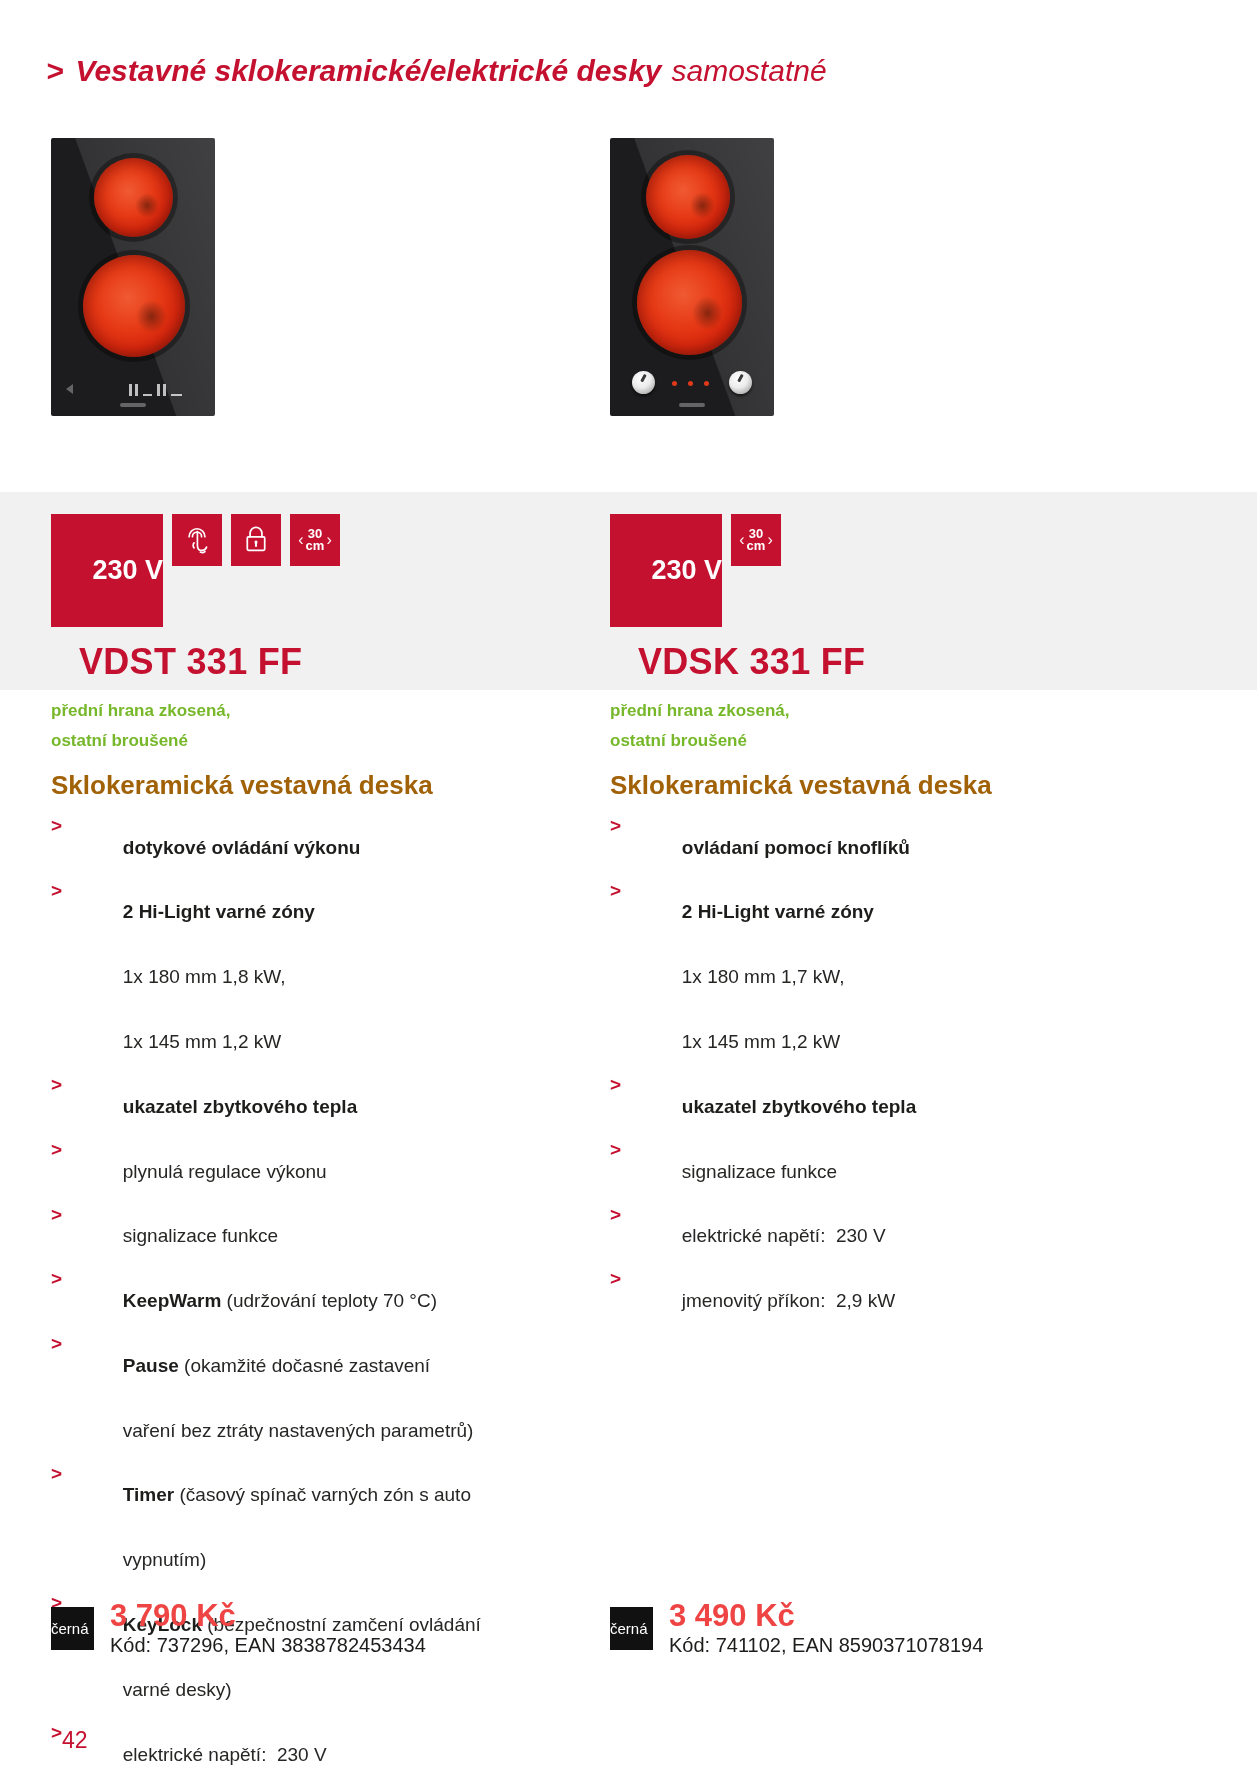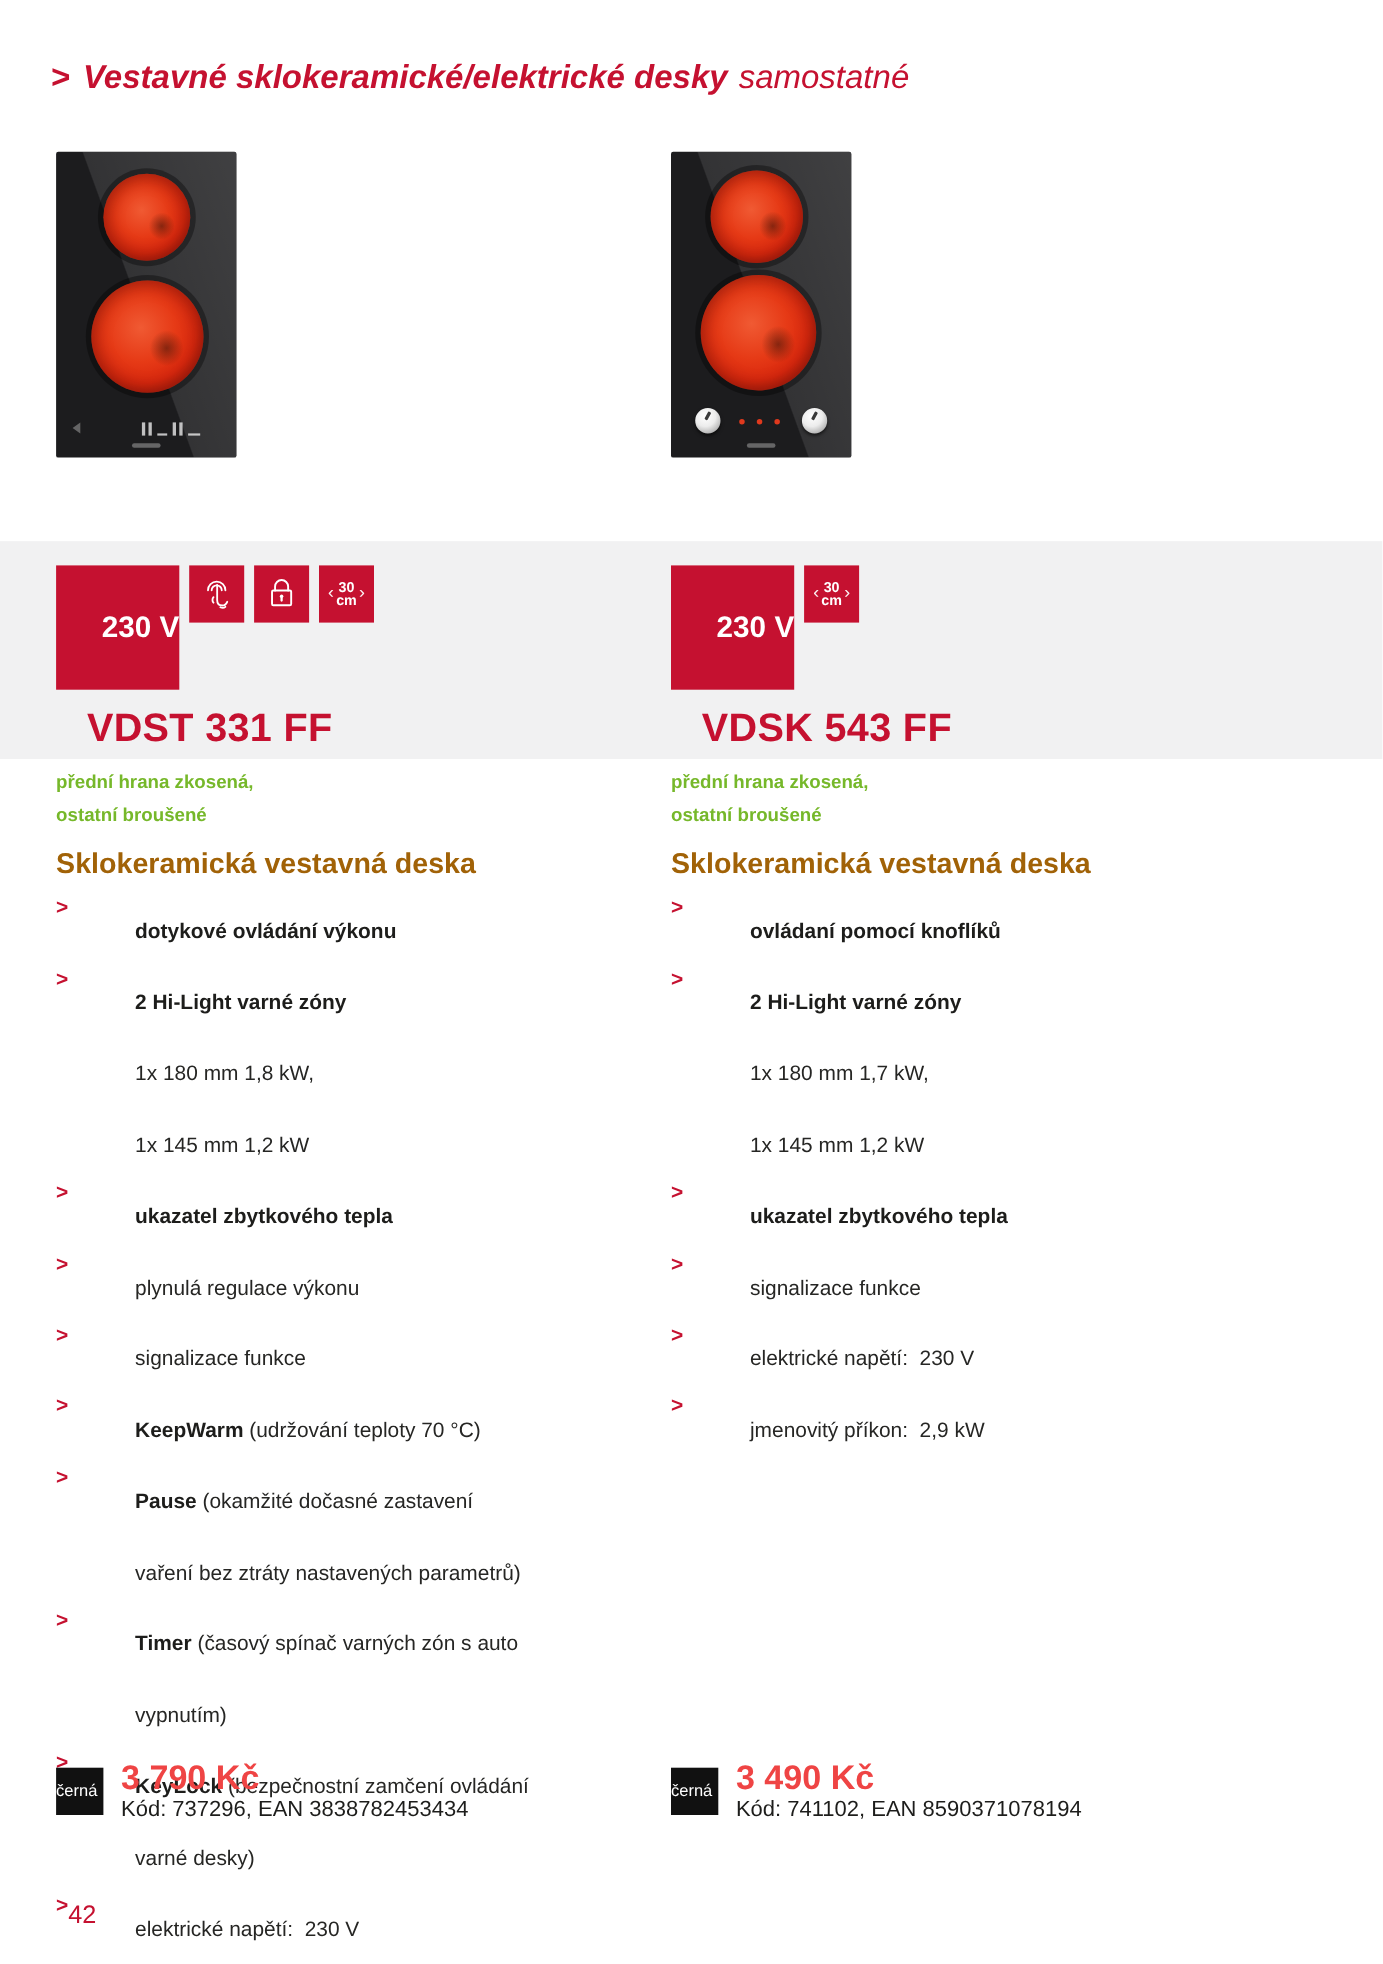--- a/index.html
+++ b/index.html
@@ -232,21 +232,21 @@
           <span class="cmarrow">‹</span>
           <span class="cmcol">
             <span>30</span>
             <span>cm</span>
           </span>
           <span class="cmarrow">›</span>
         </div>
       </div>
     </div>
 
-    <div class="model">VDSK 543 FF</div>
+    <div class="model">VDSK 331 FF</div>
     <div class="subtitle">
       <div>přední hrana zkosená,</div>
       <div>ostatní broušené</div>
     </div>
     <div class="category">Sklokeramická vestavná deska</div>
 
     <div class="features">
 
         <div class="feat">
           <span class="mk">&gt;</span><b>ovládaní pomocí knoflíků</b><span></span>

